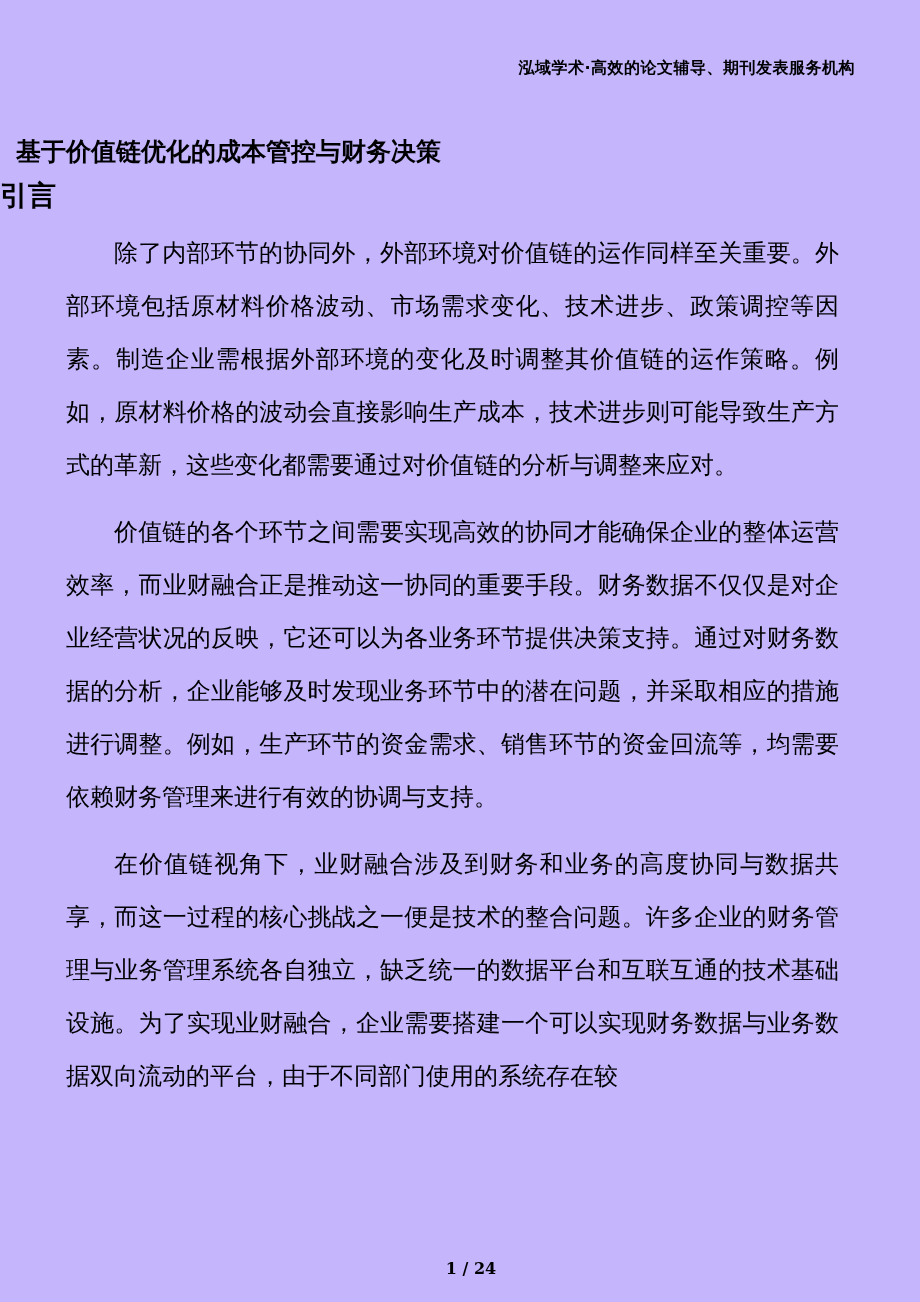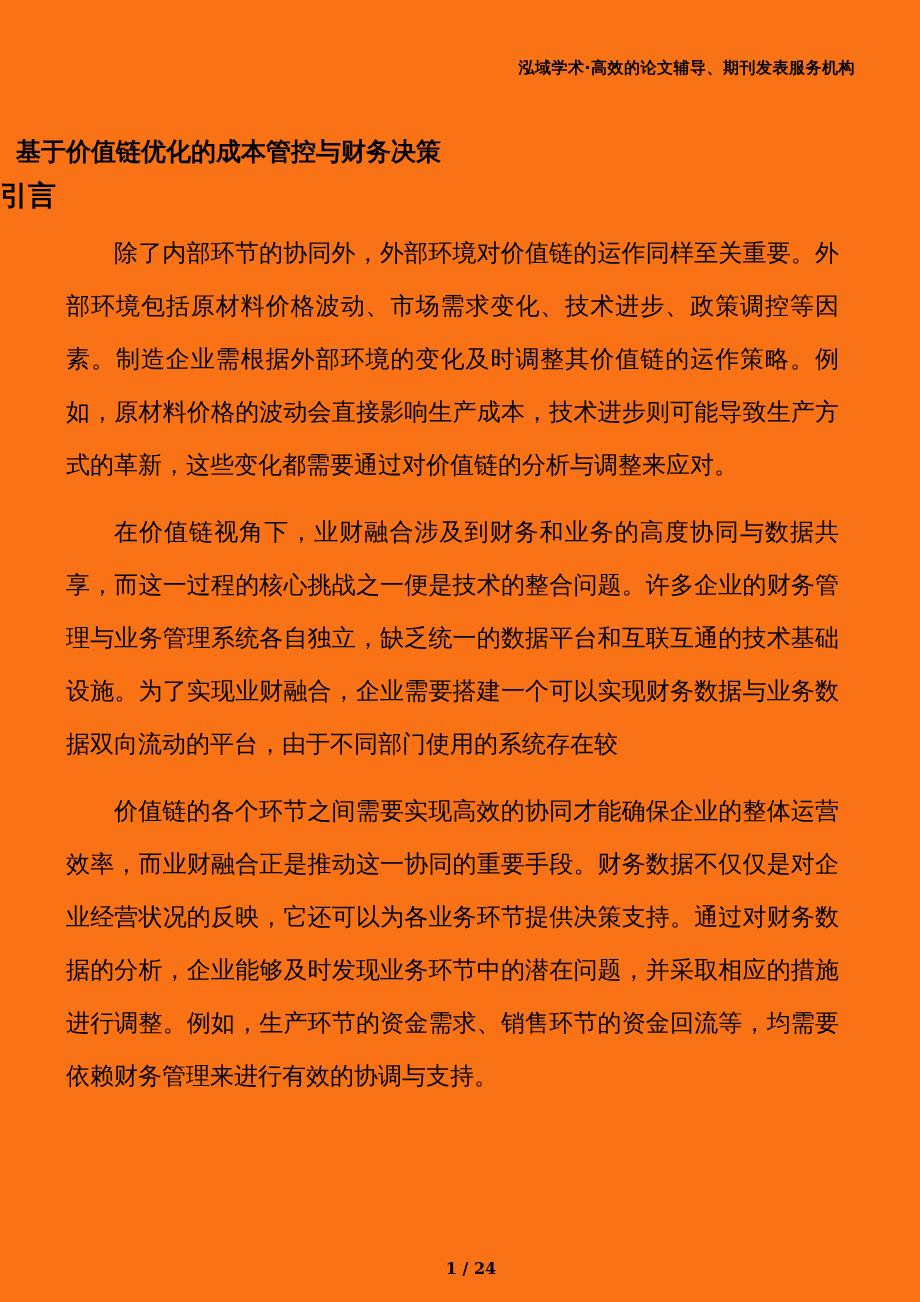--- a/index.html
+++ b/index.html
@@ -4,21 +4,21 @@
 <style>
   html, body {
     margin: 0;
     padding: 0;
     background: #ffffff;
   }
   .page {
     position: relative;
     width: 920px;
     height: 1302px;
-    background: #f97316;
+    background: #c4b5fd;
     overflow: hidden;
     color: #000000;
   }
   .doc-header {
     position: absolute;
     top: 57px;
     left: 0;
     right: 65px;
     text-align: right;
     font-family: "DejaVu Sans", "Liberation Sans", sans-serif;
@@ -85,19 +85,19 @@
 <div class="page">
 
   <div class="doc-header">泓域学术·高效的论文辅导、期刊发表服务机构</div>
 
   <h1 class="doc-title">基于价值链优化的成本管控与财务决策</h1>
 
   <h2 class="section-heading">引言</h2>
 
   <div class="content">
     <p>除了内部环节的协同外，外部环境对价值链的运作同样至关重要。外部环境包括原材料价格波动、市场需求变化、技术进步、政策调控等因素。制造企业需根据外部环境的变化及时调整其价值链的运作策略。例如，原材料价格的波动会直接影响生产成本，技术进步则可能导致生产方式的革新，这些变化都需要通过对价值链的分析与调整来应对。</p>
+    <p>价值链的各个环节之间需要实现高效的协同才能确保企业的整体运营效率，而业财融合正是推动这一协同的重要手段。财务数据不仅仅是对企业经营状况的反映，它还可以为各业务环节提供决策支持。通过对财务数据的分析，企业能够及时发现业务环节中的潜在问题，并采取相应的措施进行调整。例如，生产环节的资金需求、销售环节的资金回流等，均需要依赖财务管理来进行有效的协调与支持。</p>
     <p>在价值链视角下，业财融合涉及到财务和业务的高度协同与数据共享，而这一过程的核心挑战之一便是技术的整合问题。许多企业的财务管理与业务管理系统各自独立，缺乏统一的数据平台和互联互通的技术基础设施。为了实现业财融合，企业需要搭建一个可以实现财务数据与业务数据双向流动的平台，由于不同部门使用的系统存在较</p>
-    <p>价值链的各个环节之间需要实现高效的协同才能确保企业的整体运营效率，而业财融合正是推动这一协同的重要手段。财务数据不仅仅是对企业经营状况的反映，它还可以为各业务环节提供决策支持。通过对财务数据的分析，企业能够及时发现业务环节中的潜在问题，并采取相应的措施进行调整。例如，生产环节的资金需求、销售环节的资金回流等，均需要依赖财务管理来进行有效的协调与支持。</p>
   </div>
 
   <div class="page-footer">1 / 24</div>
 
 </div>
 
 </body></html>

